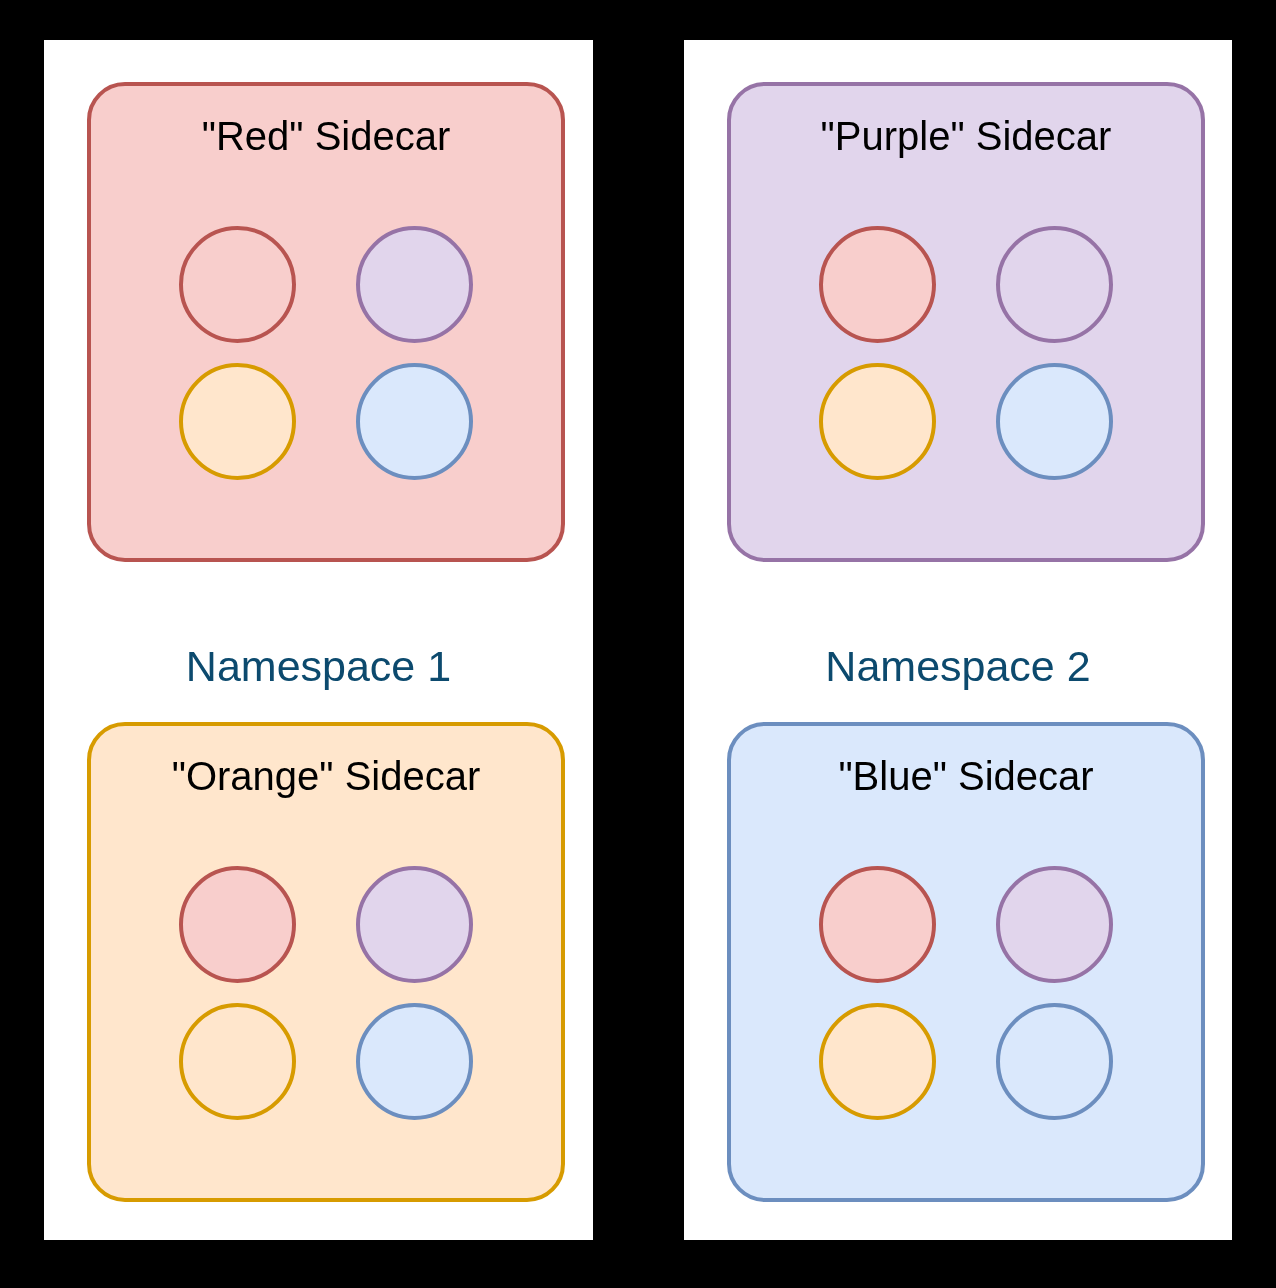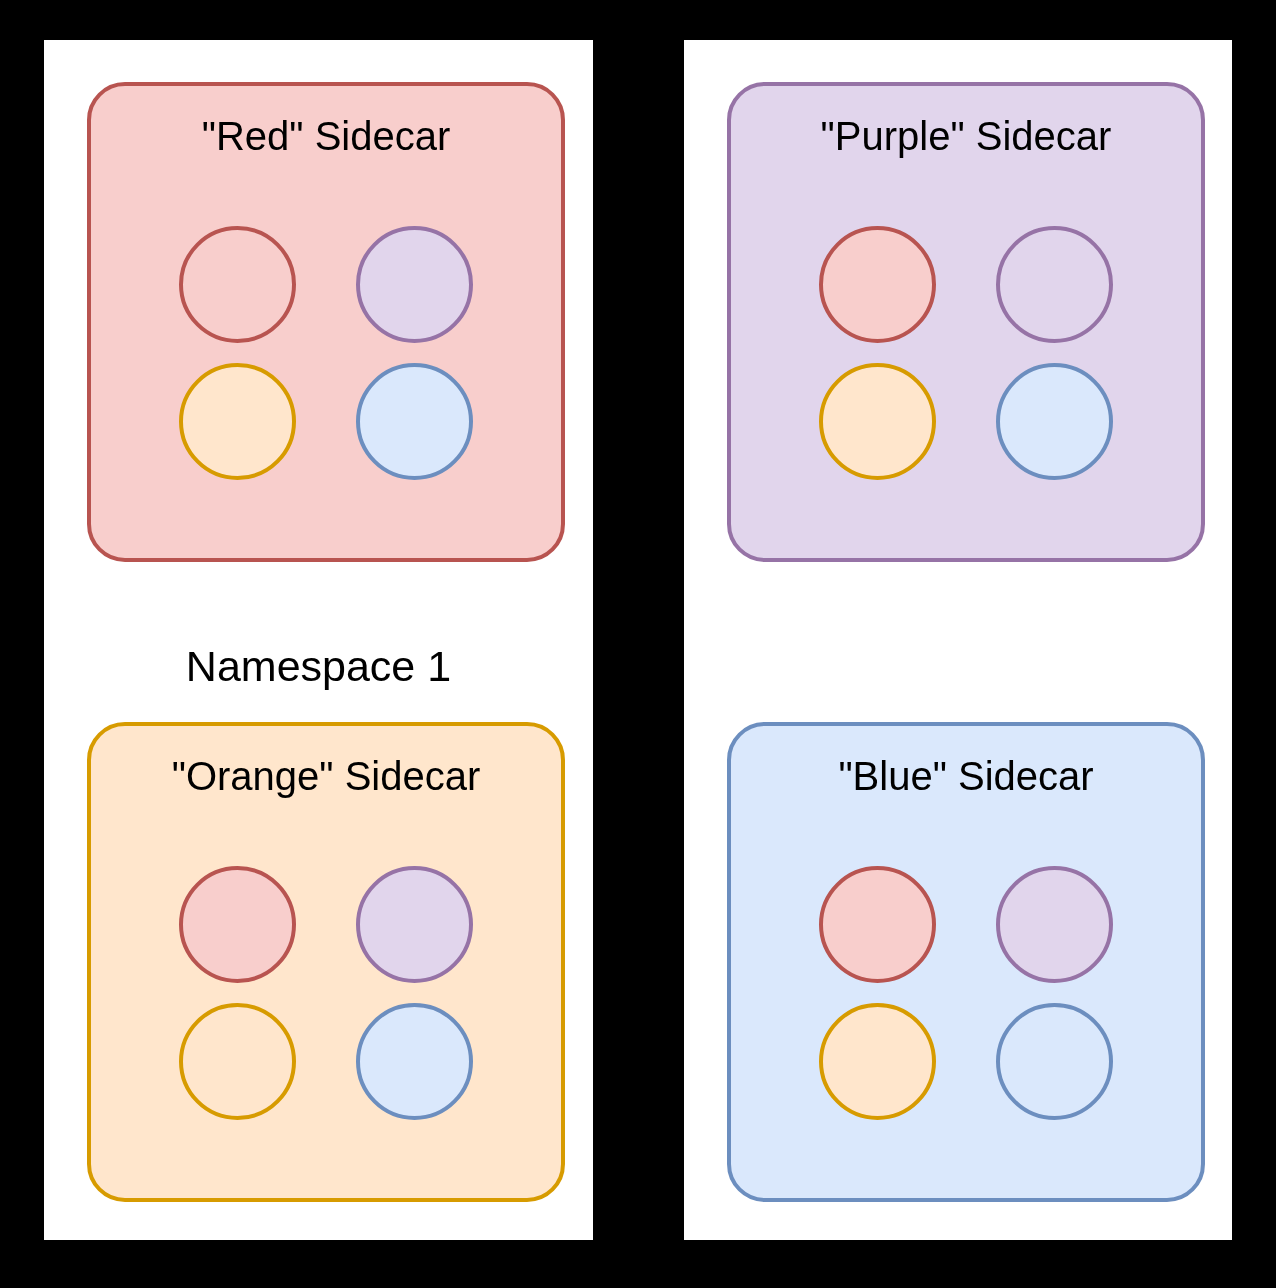--- a/index.html
+++ b/index.html
@@ -30,21 +30,21 @@
 
   
   .namespace-label {
     position: absolute;
     width: 100%;
     left: 0;
     top: 602px;
     text-align: center;
     font-size: 43px;
     line-height: 1.15;
-    color: #000000;
+    color: #0c4a6e;
     white-space: nowrap;
   }
 
   
   .sidecar {
     position: absolute;
     border-radius: 38px;
     border: 4px solid transparent;
     box-sizing: border-box;
   }
@@ -136,20 +136,21 @@
     <div class="sidecar sidecar-top panel-purple">
       <div class="sidecar-title">"Purple" Sidecar</div>
       <div class="circle-grid">
         <span class="dot dot-red"></span>
         <span class="dot dot-purple dot-hollow"></span>
         <span class="dot dot-orange"></span>
         <span class="dot dot-blue"></span>
       </div>
     </div>
 
+    <div class="namespace-label">Namespace 2</div>
 
     <div class="sidecar sidecar-bottom panel-blue">
       <div class="sidecar-title">"Blue" Sidecar</div>
       <div class="circle-grid">
         <span class="dot dot-red"></span>
         <span class="dot dot-purple"></span>
         <span class="dot dot-orange"></span>
         <span class="dot dot-blue dot-hollow"></span>
       </div>
     </div>

